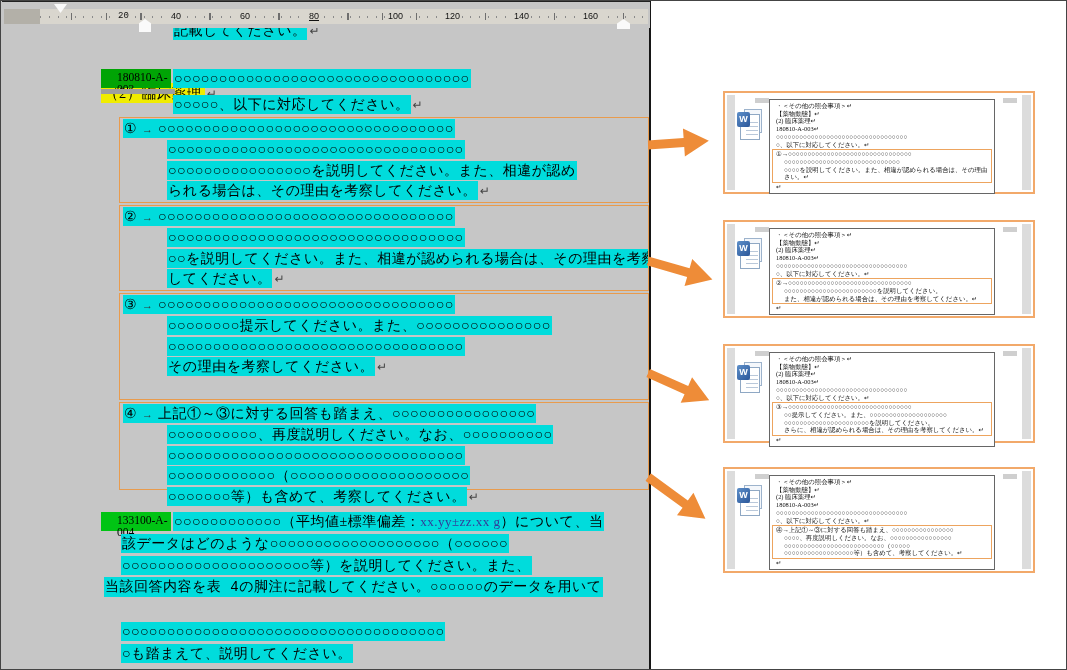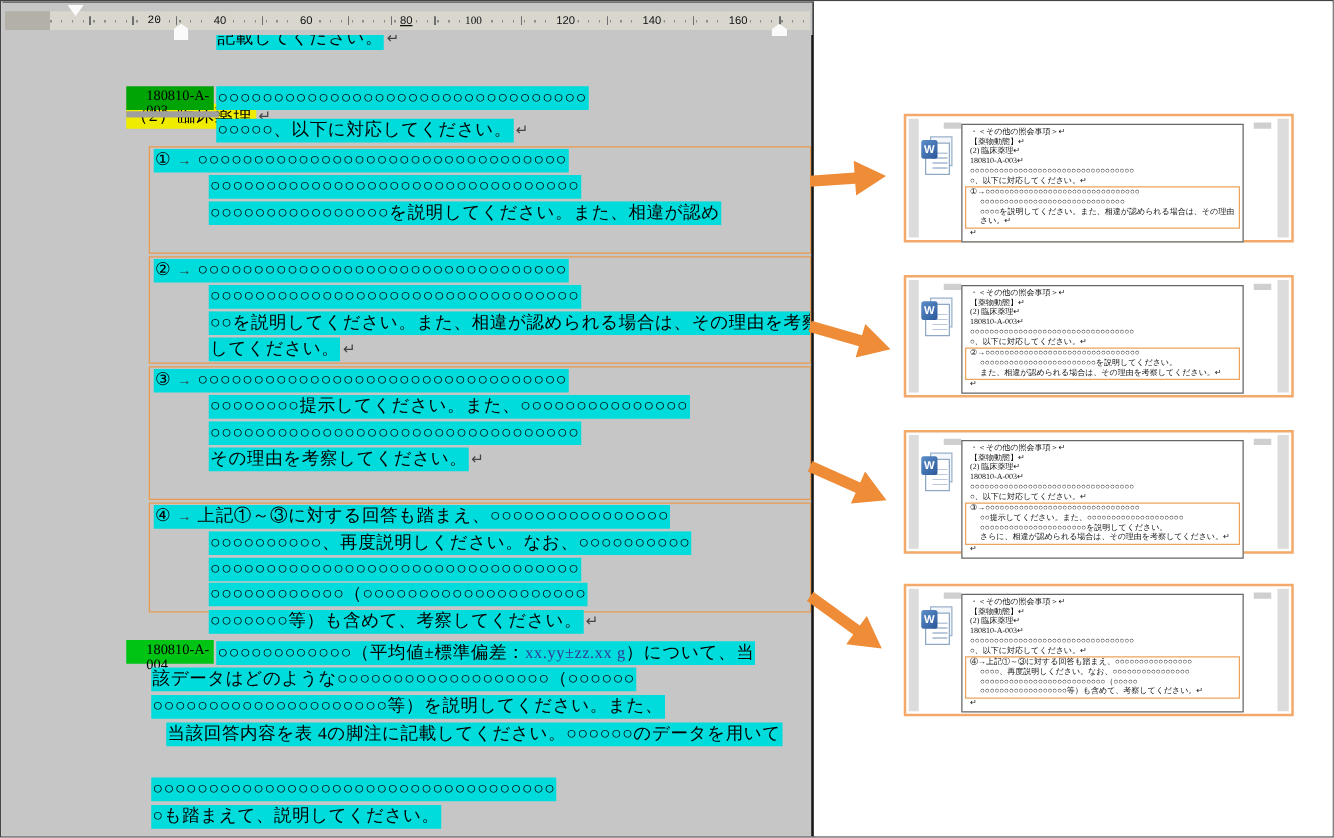--- a/index.html
+++ b/index.html
@@ -117,20 +117,21 @@
       <span class="hl">○○○○○○○○○○○○○○○○○○○○○○○○○○○○○○○○○</span>
     </div>
     <div class="line" style="left:172px; top:94px;">
       <span class="hl">○○○○○、以下に対応してください。</span><span class="pm">↵</span>
     </div>
 
     <div class="obox" style="top:116px; height:86px;">
       <div class="bl first"><span class="hl"><span>①</span><span class="tabmark">→</span><span>○○○○○○○○○○○○○○○○○○○○○○○○○○○○○○○○○</span></span></div>
       <div class="bl"><span class="hl">○○○○○○○○○○○○○○○○○○○○○○○○○○○○○○○○○</span></div>
       <div class="bl"><span class="hl">○○○○○○○○○○○○○○○○を説明してください。また、相違が認め</span></div>
+      <div class="bl"><span class="hl">られる場合は、その理由を考察してください。</span><span class="pm">↵</span></div>
     </div>
 
     <div class="obox" style="top:204px; height:86px;">
       <div class="bl first"><span class="hl"><span>②</span><span class="tabmark">→</span><span>○○○○○○○○○○○○○○○○○○○○○○○○○○○○○○○○○</span></span></div>
       <div class="bl"><span class="hl">○○○○○○○○○○○○○○○○○○○○○○○○○○○○○○○○○</span></div>
       <div class="bl"><span class="hl">○○を説明してください。また、相違が認められる場合は、その理由を考察</span></div>
       <div class="bl"><span class="hl">してください。</span><span class="pm">↵</span></div>
     </div>
 
     <div class="obox" style="top:292px; height:107px;">
@@ -141,38 +142,38 @@
     </div>
 
     <div class="obox" style="top:401px; height:88px;">
       <div class="bl first"><span class="hl"><span>④</span><span class="tabmark">→</span><span>上記①～③に対する回答も踏まえ、○○○○○○○○○○○○○○○○</span></span></div>
       <div class="bl"><span class="hl">○○○○○○○○○○、再度説明しください。なお、○○○○○○○○○○</span></div>
       <div class="bl"><span class="hl">○○○○○○○○○○○○○○○○○○○○○○○○○○○○○○○○○</span></div>
       <div class="bl"><span class="hl">○○○○○○○○○○○○（○○○○○○○○○○○○○○○○○○○○</span></div>
       <div class="bl"><span class="hl">○○○○○○○等）も含めて、考察してください。</span><span class="pm">↵</span></div>
     </div>
 
-    <div class="glabel g2" style="top:511px;">180810-A-004</div>
+    <div class="glabel g2" style="top:511px;">133100-A-004</div>
     <div class="line" style="left:172px; top:511px;">
       <span class="hl"><span>○○○○○○○○○○○○（平均値±標準偏差：</span><span class="navy">xx.yy±zz.xx g</span><span>）について、当</span></span>
     </div>
     <div class="line" style="left:120px; top:533px;"><span class="hl">該データはどのような○○○○○○○○○○○○○○○○○○○（○○○○○○</span></div>
     <div class="line" style="left:120px; top:555px;"><span class="hl">○○○○○○○○○○○○○○○○○○○○○等）を説明してください。また、</span></div>
-    <div class="line" style="left:132px; top:577px;"><span class="hl">当該回答内容を表 4の脚注に記載してください。○○○○○○のデータを用いて</span></div>
+    <div class="line" style="left:103px; top:577px;font-family:Liberation Mono, monospace;"><span class="hl">当該回答内容を表 4の脚注に記載してください。○○○○○○のデータを用いて</span></div>
     <div class="line" style="left:120px; top:621px;"><span class="hl">○○○○○○○○○○○○○○○○○○○○○○○○○○○○○○○○○○○○</span></div>
     <div class="line" style="left:120px; top:643px;"><span class="hl">○も踏まえて、説明してください。</span></div>
 
     <div id="ruler">
       <div id="ruler-band"></div>
       <div id="ruler-margin"></div>
       <span class="rnum" style="left:114px;font-family:Liberation Mono, monospace;">20</span>
       <span class="rnum" style="left:167px;">40</span>
       <span class="rnum" style="left:236px;">60</span>
-      <span class="rnum" style="left:316px;text-decoration:underline;">80</span>
-      <span class="rnum" style="left:368px;font-family:Liberation Serif, serif;">100</span>
+      <span class="rnum" style="left:305px;text-decoration:underline;">80</span>
+      <span class="rnum" style="left:384px;">100</span>
       <span class="rnum" style="left:441px;">120</span>
       <span class="rnum" style="left:510px;">140</span>
       <span class="rnum" style="left:579px;">160</span>
       <div class="marker" id="m-firstline"></div>
       <div class="marker" id="m-hanging"></div>
       <div class="marker" id="m-right"></div>
     </div>
 
     <div id="page-edge"></div>
   </div>

